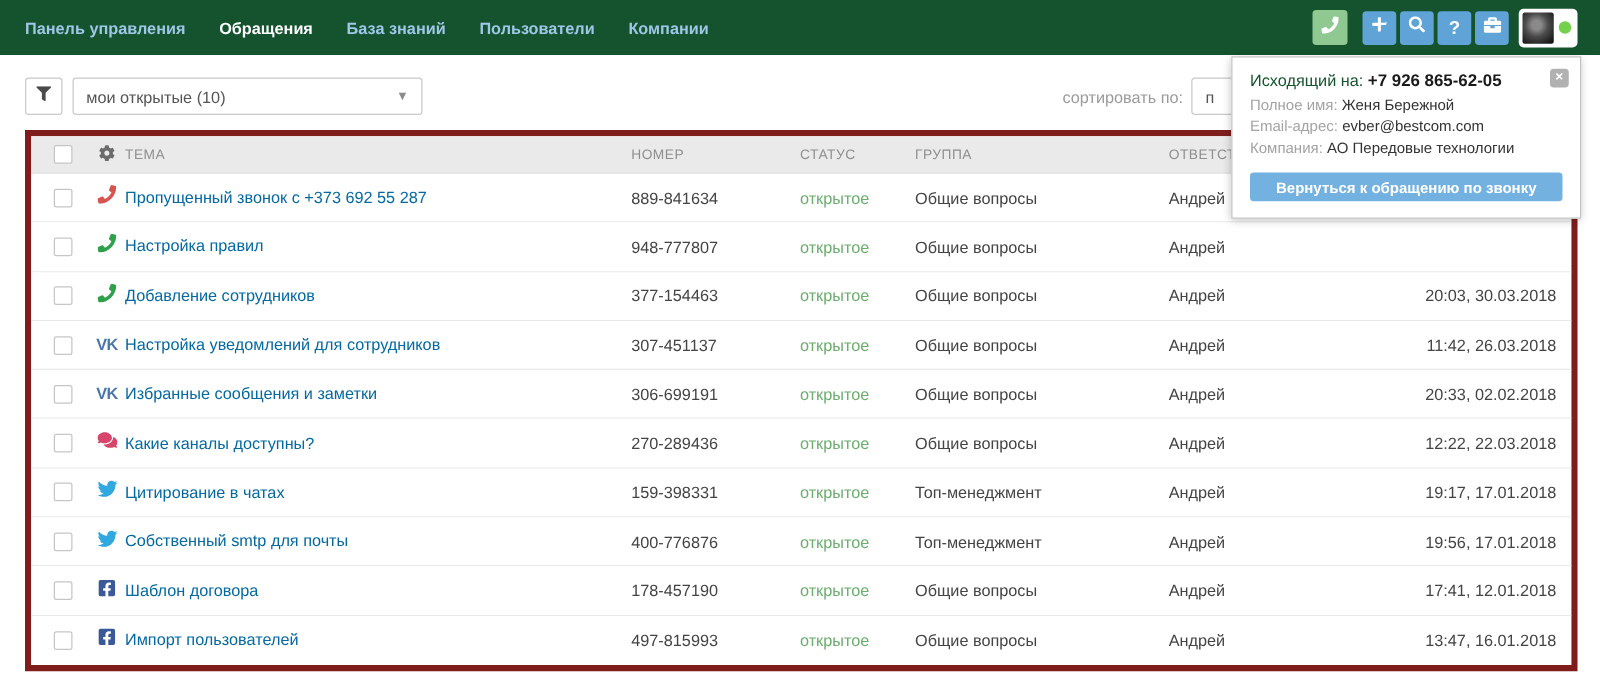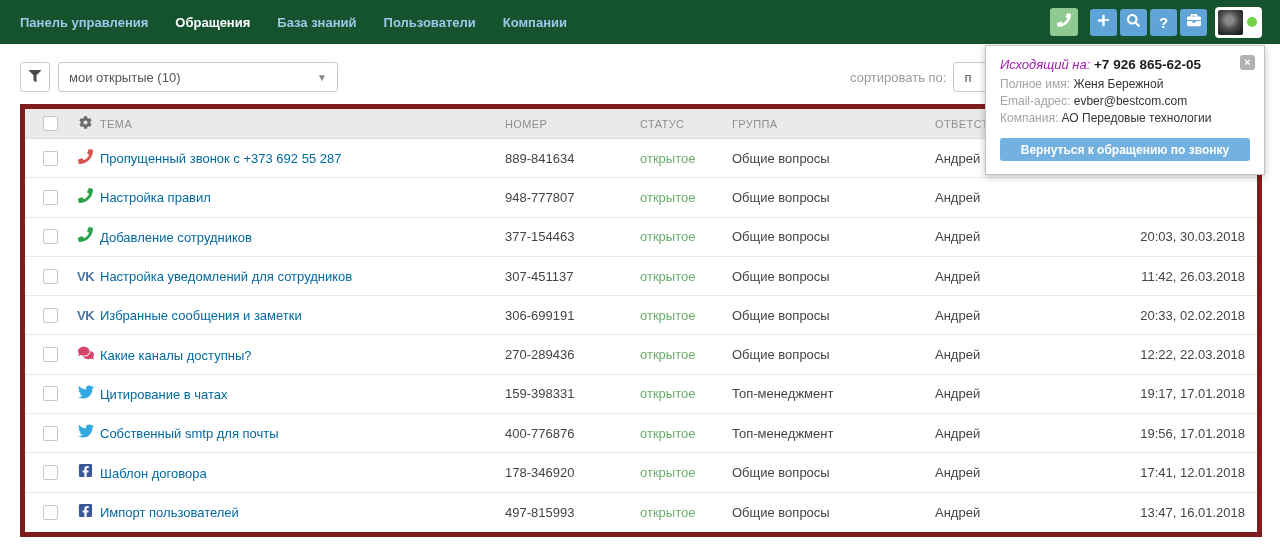--- a/index.html
+++ b/index.html
@@ -56,21 +56,21 @@
   .c-date   { flex:0 0 162px; font-size:13px; color:#444; text-align:right; padding-right:12px; white-space:nowrap; }
   .checkbox { width:15px; height:15px; background:#fff; border:1px solid #c6c6c6; border-radius:2px; cursor:pointer; }
   .topic { color:#0369a1; font-size:13px; text-decoration:none; cursor:pointer; }
   .vk { color:#4a76a8; font-weight:bold; font-size:13px; letter-spacing:-.5px; font-style:normal; }
 
   
   .popup { position:absolute; left:985px; top:45px; width:280px; background:#fff;
            border:1px solid #c3c3c3; box-shadow:0 2px 7px rgba(0,0,0,.25);
            padding:11px 14px 13px 14px; z-index:20; }
   .popup-title { font-size:13px; margin-bottom:4px; padding-right:18px; }
-  .popup-title .lbl { color:#a21caf;font-style:italic; }
+  .popup-title .lbl { color:#14532d; }
   .popup-title .val { color:#1b1b1b; font-weight:bold; font-size:13.5px; }
   .popup-line { font-size:12px; line-height:17px; color:#333; }
   .popup-line .lbl { color:#a3a3a3; }
   .popup-btn { margin-top:11px; width:100%; height:23px; background:#73b1e1; border:none; border-radius:3px;
                color:#fff; font-weight:bold; font-size:12px; font-family:"Liberation Sans",sans-serif;
                display:flex; align-items:center; justify-content:center; cursor:pointer; }
   .popup-close { position:absolute; top:9px; right:9px; width:15px; height:15px; background:#b1b1b1;
                  border-radius:3px; color:#fff; font-size:11px; font-weight:bold; line-height:14px;
                  text-align:center; cursor:pointer; }
 </style>
@@ -299,21 +299,21 @@
   <div class="row">
     <div class="c-check">
             <span class="checkbox"></span>
           </div>
     <div class="c-icon">
             <span class="channel-icon"><svg width="15" height="15" viewBox="0 0 448 512">
                 <path fill="#3b5998" d="M400 32H48A48 48 0 0 0 0 80v352a48 48 0 0 0 48 48h137.25V327.69h-63V256h63v-54.64c0-62.15 37-96.48 93.67-96.48 27.14 0 55.52 4.84 55.52 4.84v61h-31.27c-30.81 0-40.42 19.12-40.42 38.73V256h68.78l-11 71.69h-57.78V480H400a48 48 0 0 0 48-48V80a48 48 0 0 0-48-48z"></path>
               </svg></span>
           </div>
     <div class="c-topic"><a class="topic">Шаблон договора</a></div>
-    <div class="c-num">178-346920</div>
+    <div class="c-num">178-457190</div>
     <div class="c-status">открытое</div>
     <div class="c-group">Общие вопросы</div>
     <div class="c-resp">Андрей</div>
     <div class="c-date">17:41, 12.01.2018</div>
   </div>
 
   <div class="row">
     <div class="c-check">
             <span class="checkbox"></span>
           </div>

